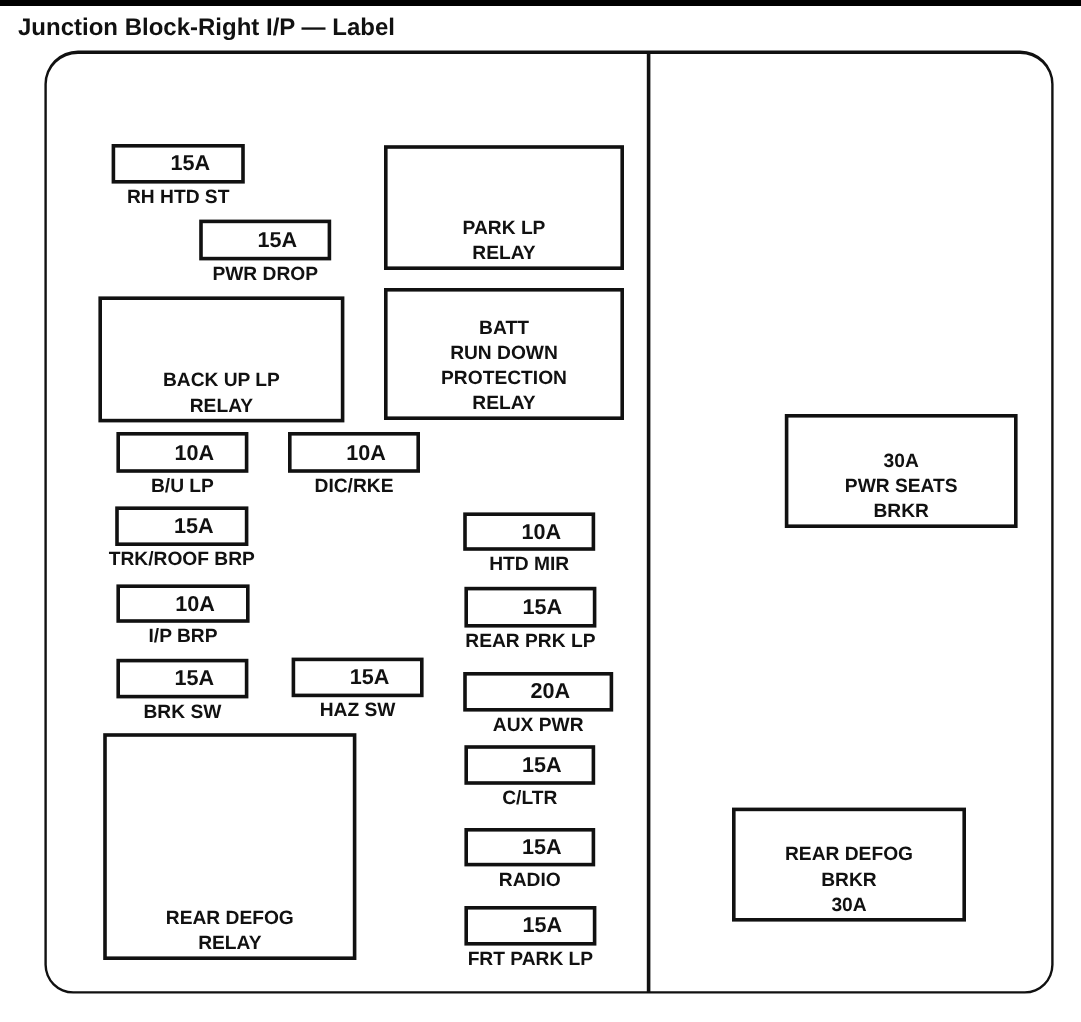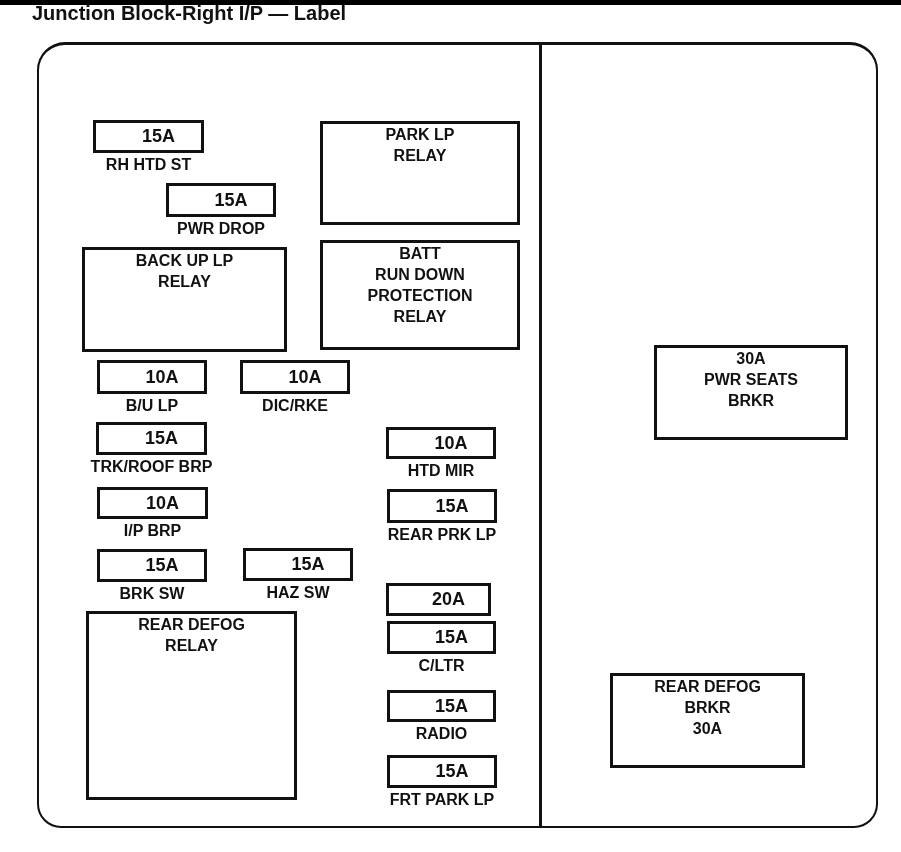--- a/index.html
+++ b/index.html
@@ -5,22 +5,22 @@
   :root { --ink: #111111; --bg: #ffffff; }
   * { margin: 0; padding: 0; box-sizing: border-box; }
   html, body { background: #fff; }
   body { font-family: "Liberation Sans", "DejaVu Sans", sans-serif; color: var(--ink); }
   .screen {
     position: relative; width: 901px; height: 852px;
     background: var(--bg); overflow: hidden;
   }
   .topbar { position: absolute; left: 0; top: 0; width: 901px; height: 5px; background: #000; }
   .title {
-    position: absolute; left: 15px; top: 2px;
-    font-size: 20px; font-weight: 700; letter-spacing: 0px; white-space: nowrap; margin-left: 17px;
+    position: absolute; left: 15px; top: 12px;
+    font-size: 20px; font-weight: 700; letter-spacing: 0px; white-space: nowrap;
   }
   .frame {
     position: absolute; left: 37px; top: 42px; width: 841px; height: 786px;
     border: 2px solid var(--ink); border-top-width: 3px;
     border-radius: 28px 28px 24px 24px; background: transparent;
   }
   .divider { position: absolute; left: 539px; top: 43px; width: 3px; height: 784px; background: var(--ink); }
   .section-header {
     position: absolute; top: 54px; font-size: 16px; font-weight: 400;
     text-align: center; word-spacing: 5px; white-space: nowrap;
@@ -32,21 +32,21 @@
     width: 100%; height: 100%; border: 3px solid var(--ink); background: var(--bg);
     display: flex; align-items: center; justify-content: center;
     font-size: 18px; font-weight: 700; padding-left: 20px;
   }
   .flabel {
     position: absolute; top: calc(100% + 3px); left: 50%; transform: translateX(-50%);
     white-space: nowrap; font-size: 16px; font-weight: 700;
   }
   .relay {
     position: absolute; border: 3px solid var(--ink); background: var(--bg);
-    display: flex; align-items: flex-start; justify-content: center; text-align: center;
+    display: flex; align-items: flex-end; justify-content: center; text-align: center;
   }
   .relay-text { font-size: 16px; font-weight: 700; line-height: 21px; white-space: pre-line; }
 </style>
 </head>
 <body>
 
 <div class="screen">
 
   <div class="topbar"></div>
 
@@ -108,21 +108,21 @@
     <div class="flabel">REAR PRK LP</div>
   </div>
   <div class="fuse" style="left:97px;top:549px;width:110px;height:33px">
     <div class="amp">15A</div>
     <div class="flabel">BRK SW</div>
   </div>
   <div class="fuse" style="left:243px;top:548px;width:110px;height:33px">
     <div class="amp">15A</div>
     <div class="flabel">HAZ SW</div>
   </div>
-  <div class="fuse" style="left:386px;top:583px;width:105px;height:33px">
+  <div class="fuse" style="left:386px;top:560px;width:125px;height:33px">
     <div class="amp">20A</div>
     <div class="flabel">AUX PWR</div>
   </div>
   <div class="fuse" style="left:387px;top:621px;width:109px;height:33px">
     <div class="amp">15A</div>
     <div class="flabel">C/LTR</div>
   </div>
   <div class="fuse" style="left:387px;top:690px;width:109px;height:32px">
     <div class="amp">15A</div>
     <div class="flabel">RADIO</div>

